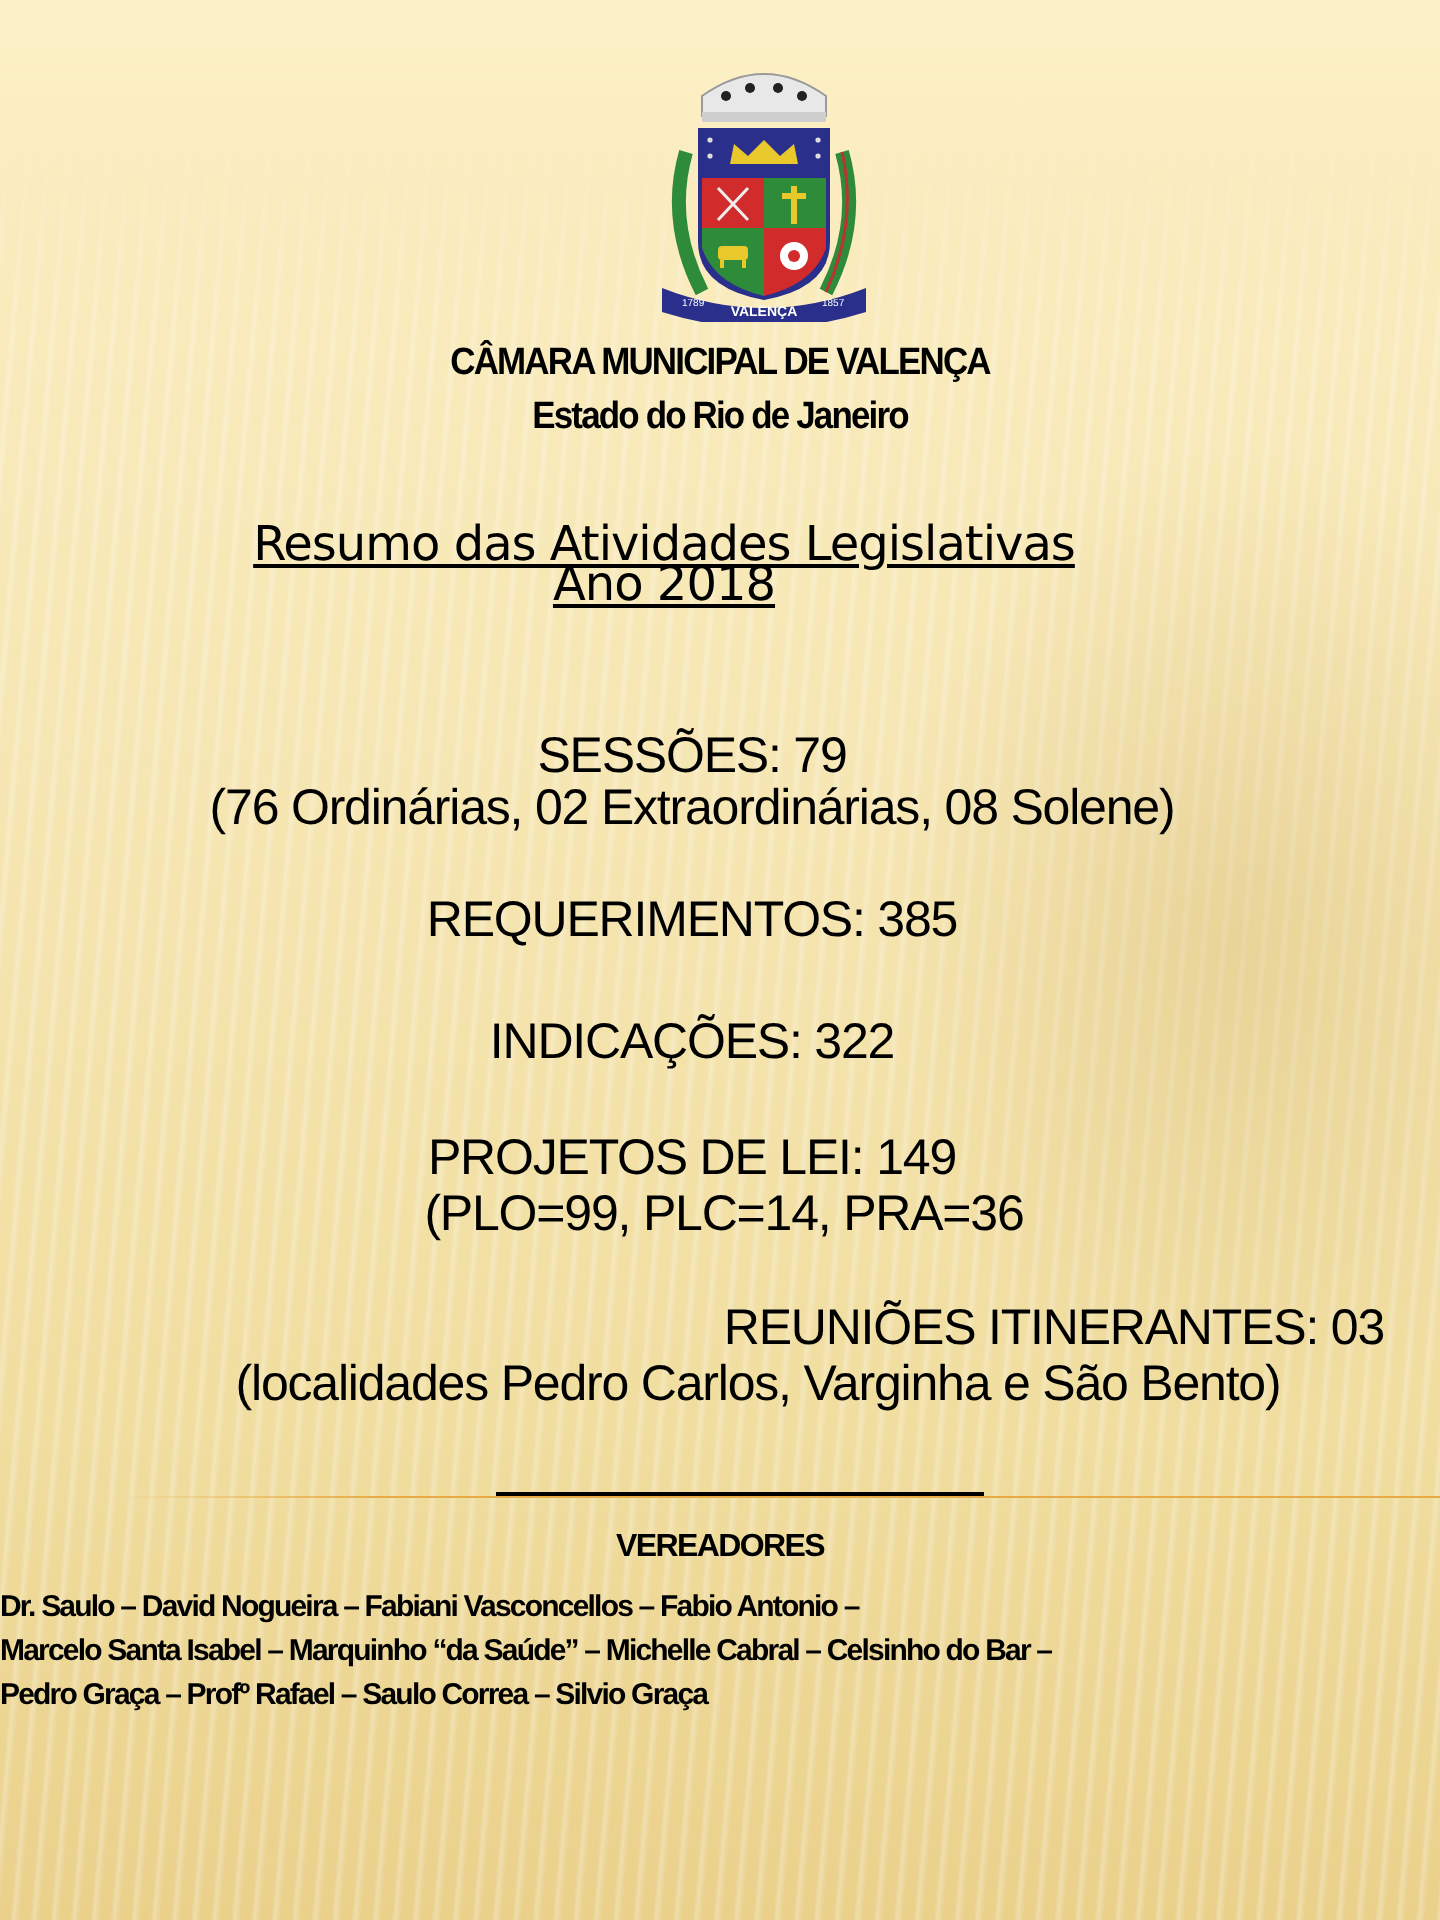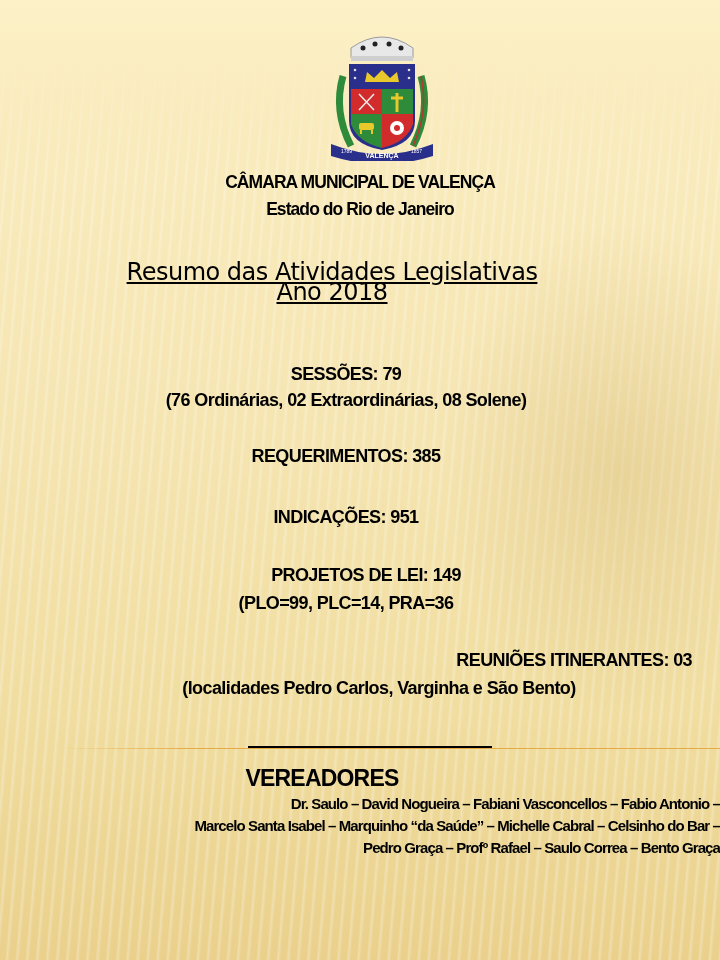--- a/index.html
+++ b/index.html
@@ -29,25 +29,25 @@
     position: absolute; left: 0; width: 720px; text-align: center;
     font-weight: bold; font-size: 19px; letter-spacing: -1px; transform: scaleX(0.92);
   }
   .title {
     position: absolute; left: 0; width: 664px; text-align: center;
     font-family: "DejaVu Sans", sans-serif; font-size: 24px; text-decoration: underline;
     letter-spacing: -0.5px;
   }
   .stat {
     position: absolute; left: 0; width: 692px; text-align: center;
-    font-weight: bold; font-size: 18px; letter-spacing: -0.6px;
+    font-weight: normal; font-size: 25px; letter-spacing: -0.6px;
   }
   .black-rule { position: absolute; left: 248px; top: 746px; width: 244px; height: 2px; background: #000; }
-  .vereadores-title { position: absolute; left: 0; width: 644px; text-align: center; font-weight: bold; font-size: 23px; letter-spacing: -0.8px; }
-  .names { position: absolute; left: 0; width: 720px; text-align: right; font-weight: bold; font-size: 15px; letter-spacing: -0.9px; }
+  .vereadores-title { position: absolute; left: 0; width: 720px; text-align: center; font-weight: bold; font-size: 16px; letter-spacing: -0.8px; }
+  .names { position: absolute; left: 0; width: 720px; text-align: left; font-weight: bold; font-size: 15px; letter-spacing: -0.9px; }
 </style>
 </head>
 <body>
 
 <div class="stripes"></div>
 <div class="glow"></div>
 <div class="rule-line"></div>
 
 <div class="content">
 
@@ -98,27 +98,27 @@
   <div class="org" style="top:198px;">Estado do Rio de Janeiro</div>
 
   <div class="title" style="top:258px;">Resumo das Atividades Legislativas</div>
   <div class="title" style="top:278px;">Ano 2018</div>
 
   <div class="stat" style="top:364px;">SESSÕES:  79</div>
   <div class="stat" style="top:390px;">(76 Ordinárias, 02 Extraordinárias, 08 Solene)</div>
 
   <div class="stat" style="top:446px;">REQUERIMENTOS:   385</div>
 
-  <div class="stat" style="top:507px;">INDICAÇÕES: 951</div>
+  <div class="stat" style="top:507px;">INDICAÇÕES: 322</div>
 
-  <div class="stat" style="top:565px;margin-left:20px;">PROJETOS DE LEI: 149</div>
-  <div class="stat" style="top:593px;">(PLO=99, PLC=14, PRA=36</div>
+  <div class="stat" style="top:565px;">PROJETOS DE LEI: 149</div>
+  <div class="stat" style="top:593px;padding-left:16px;">(PLO=99, PLC=14, PRA=36</div>
 
   <div class="stat" style="top:650px;text-align:right;">REUNIÕES ITINERANTES: 03</div>
   <div class="stat" style="top:678px;margin-left:33px;">(localidades  Pedro Carlos, Varginha e São Bento)</div>
 
   <div class="black-rule"></div>
 
   <div class="vereadores-title" style="top:765px;">VEREADORES</div>
   <div class="names" style="top:795px;">Dr. Saulo – David Nogueira – Fabiani  Vasconcellos – Fabio Antonio –</div>
   <div class="names" style="top:817px;">Marcelo Santa Isabel – Marquinho “da Saúde” – Michelle Cabral – Celsinho do Bar –</div>
-  <div class="names" style="top:839px;">Pedro Graça – Profº Rafael – Saulo Correa – Bento Graça</div>
+  <div class="names" style="top:839px;">Pedro Graça – Profº Rafael – Saulo Correa – Silvio Graça</div>
 </div>
 
 </body></html>

